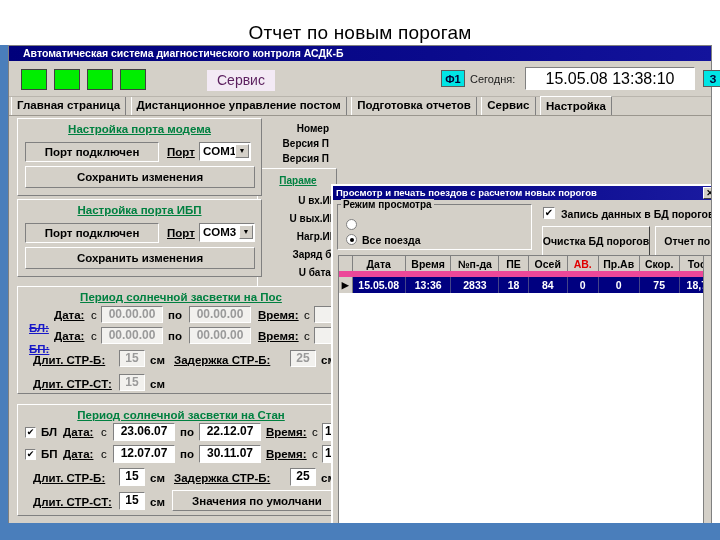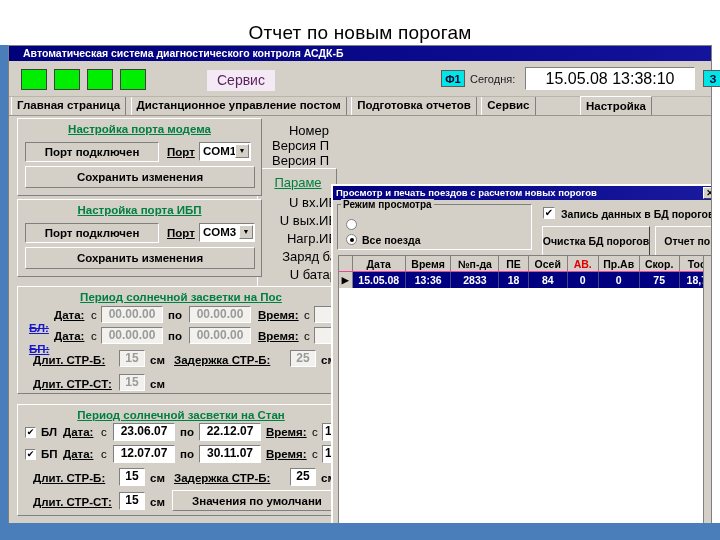--- a/index.html
+++ b/index.html
@@ -108,21 +108,21 @@
     border-left:1px solid #ffffff;
     border-right:1px solid #808080;
     box-sizing:border-box;
     vertical-align:top;
   }
   .tab.active{
     background:#d4d0c8;
     font-weight:bold;
     border-top:1px solid #ffffff;
     margin-top:-1px;
-    height:19px;line-height:18px;margin-left:40px;
+    height:19px;line-height:18px;
   }
   
   #client{
     position:relative;
     height:408px;
     background:#d4d0c8;
     overflow:hidden;
   }
   
   .groupbox{
@@ -210,21 +210,21 @@
     border-color:#808080 #ffffff #ffffff #808080;
     box-sizing:border-box;
     font-size:9px;line-height:9px;text-align:center;color:#000;
   }
   .strike{
     color:#1818c8;text-decoration:line-through underline;margin-top:13px;
   }
   
   .midtext{
     position:absolute;
-    font-size:13px;font-weight:normal;color:#000;
+    font-size:10px;font-weight:bold;color:#000;
     white-space:nowrap;
     text-align:right;
   }
   
   #dialog{
     position:absolute;
     left:322px;top:68px;
     width:390px;height:410px;
     background:#d4d0c8;
     border:2px solid;
@@ -316,21 +316,21 @@
     overflow:hidden;
   }
   table#data-grid{
     border-collapse:collapse;
     font-size:10.5px;font-weight:bold;
     table-layout:fixed;
   }
   table#data-grid th{
     background:#d4d0c8;
     border-right:1px solid #808080;
-    border-bottom:1px solid #ec4899;
+    border-bottom:6px solid #ec4899;
     color:#000;
     height:15px;
     font-size:10.5px;font-weight:bold;
     padding:0 2px;
     text-align:center;
     white-space:nowrap;
   }
   table#data-grid th.warn{color:#e00000;}
   table#data-grid th.indicator{width:10px;background:#d4d0c8;}
   table#data-grid td{

